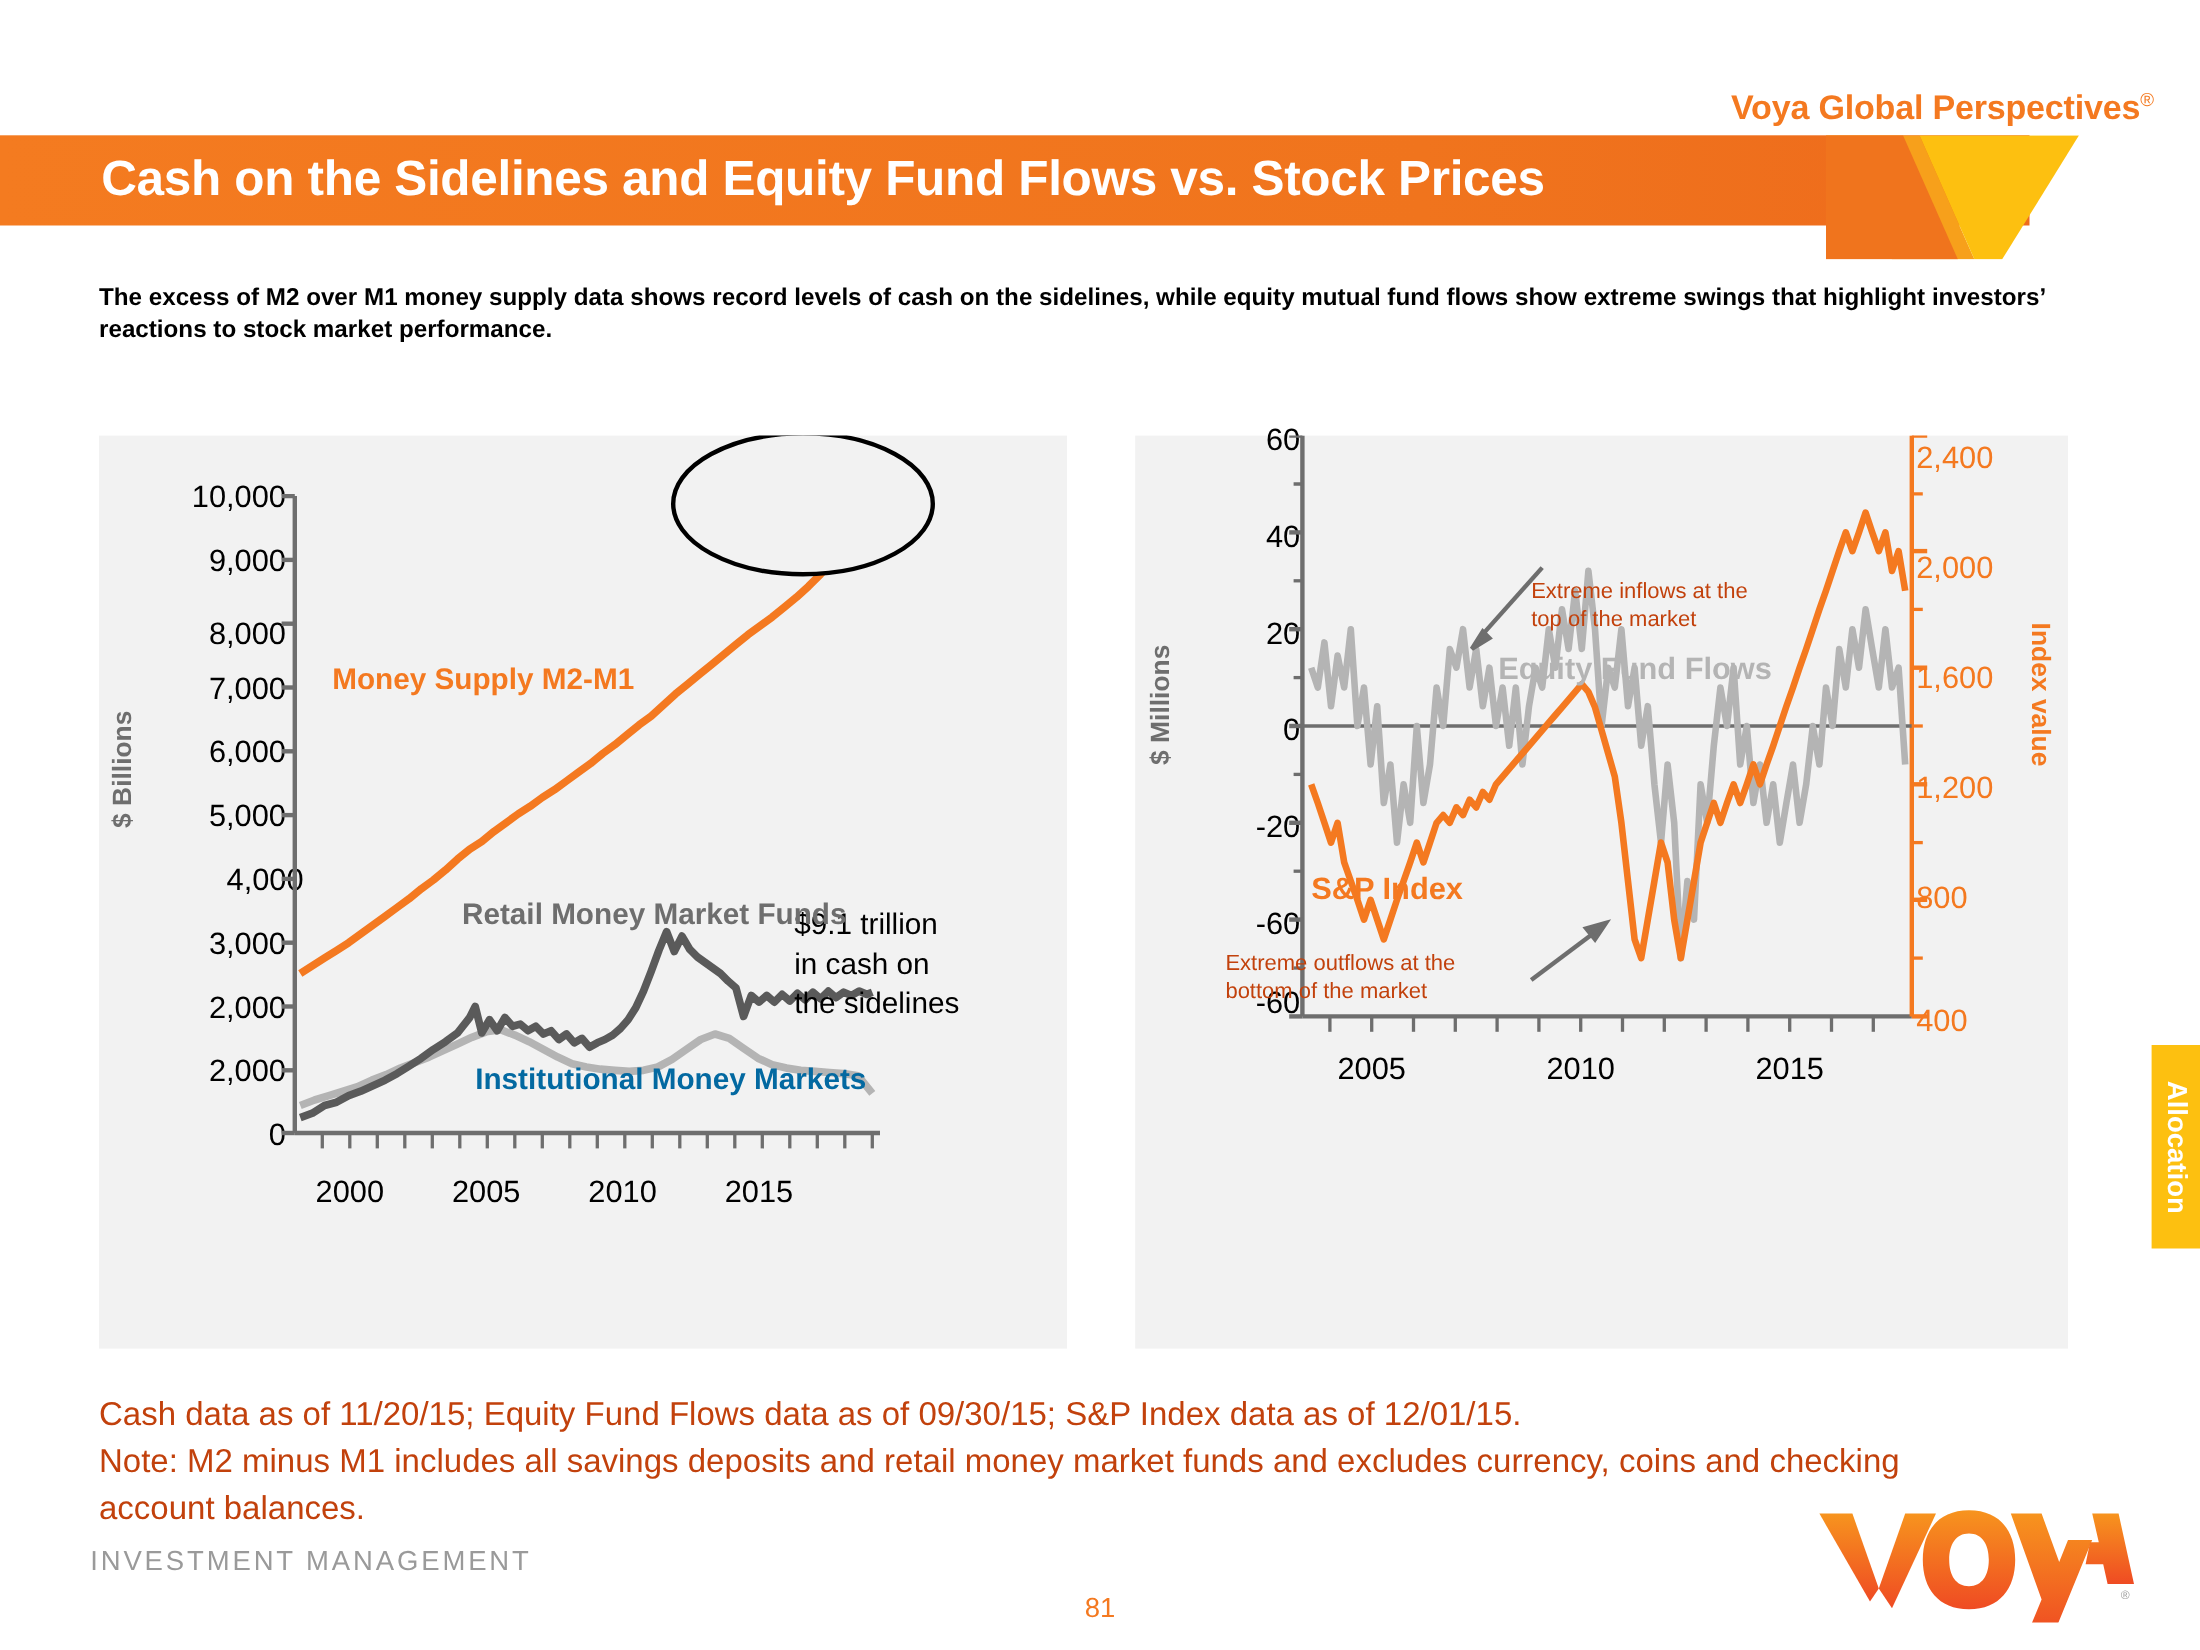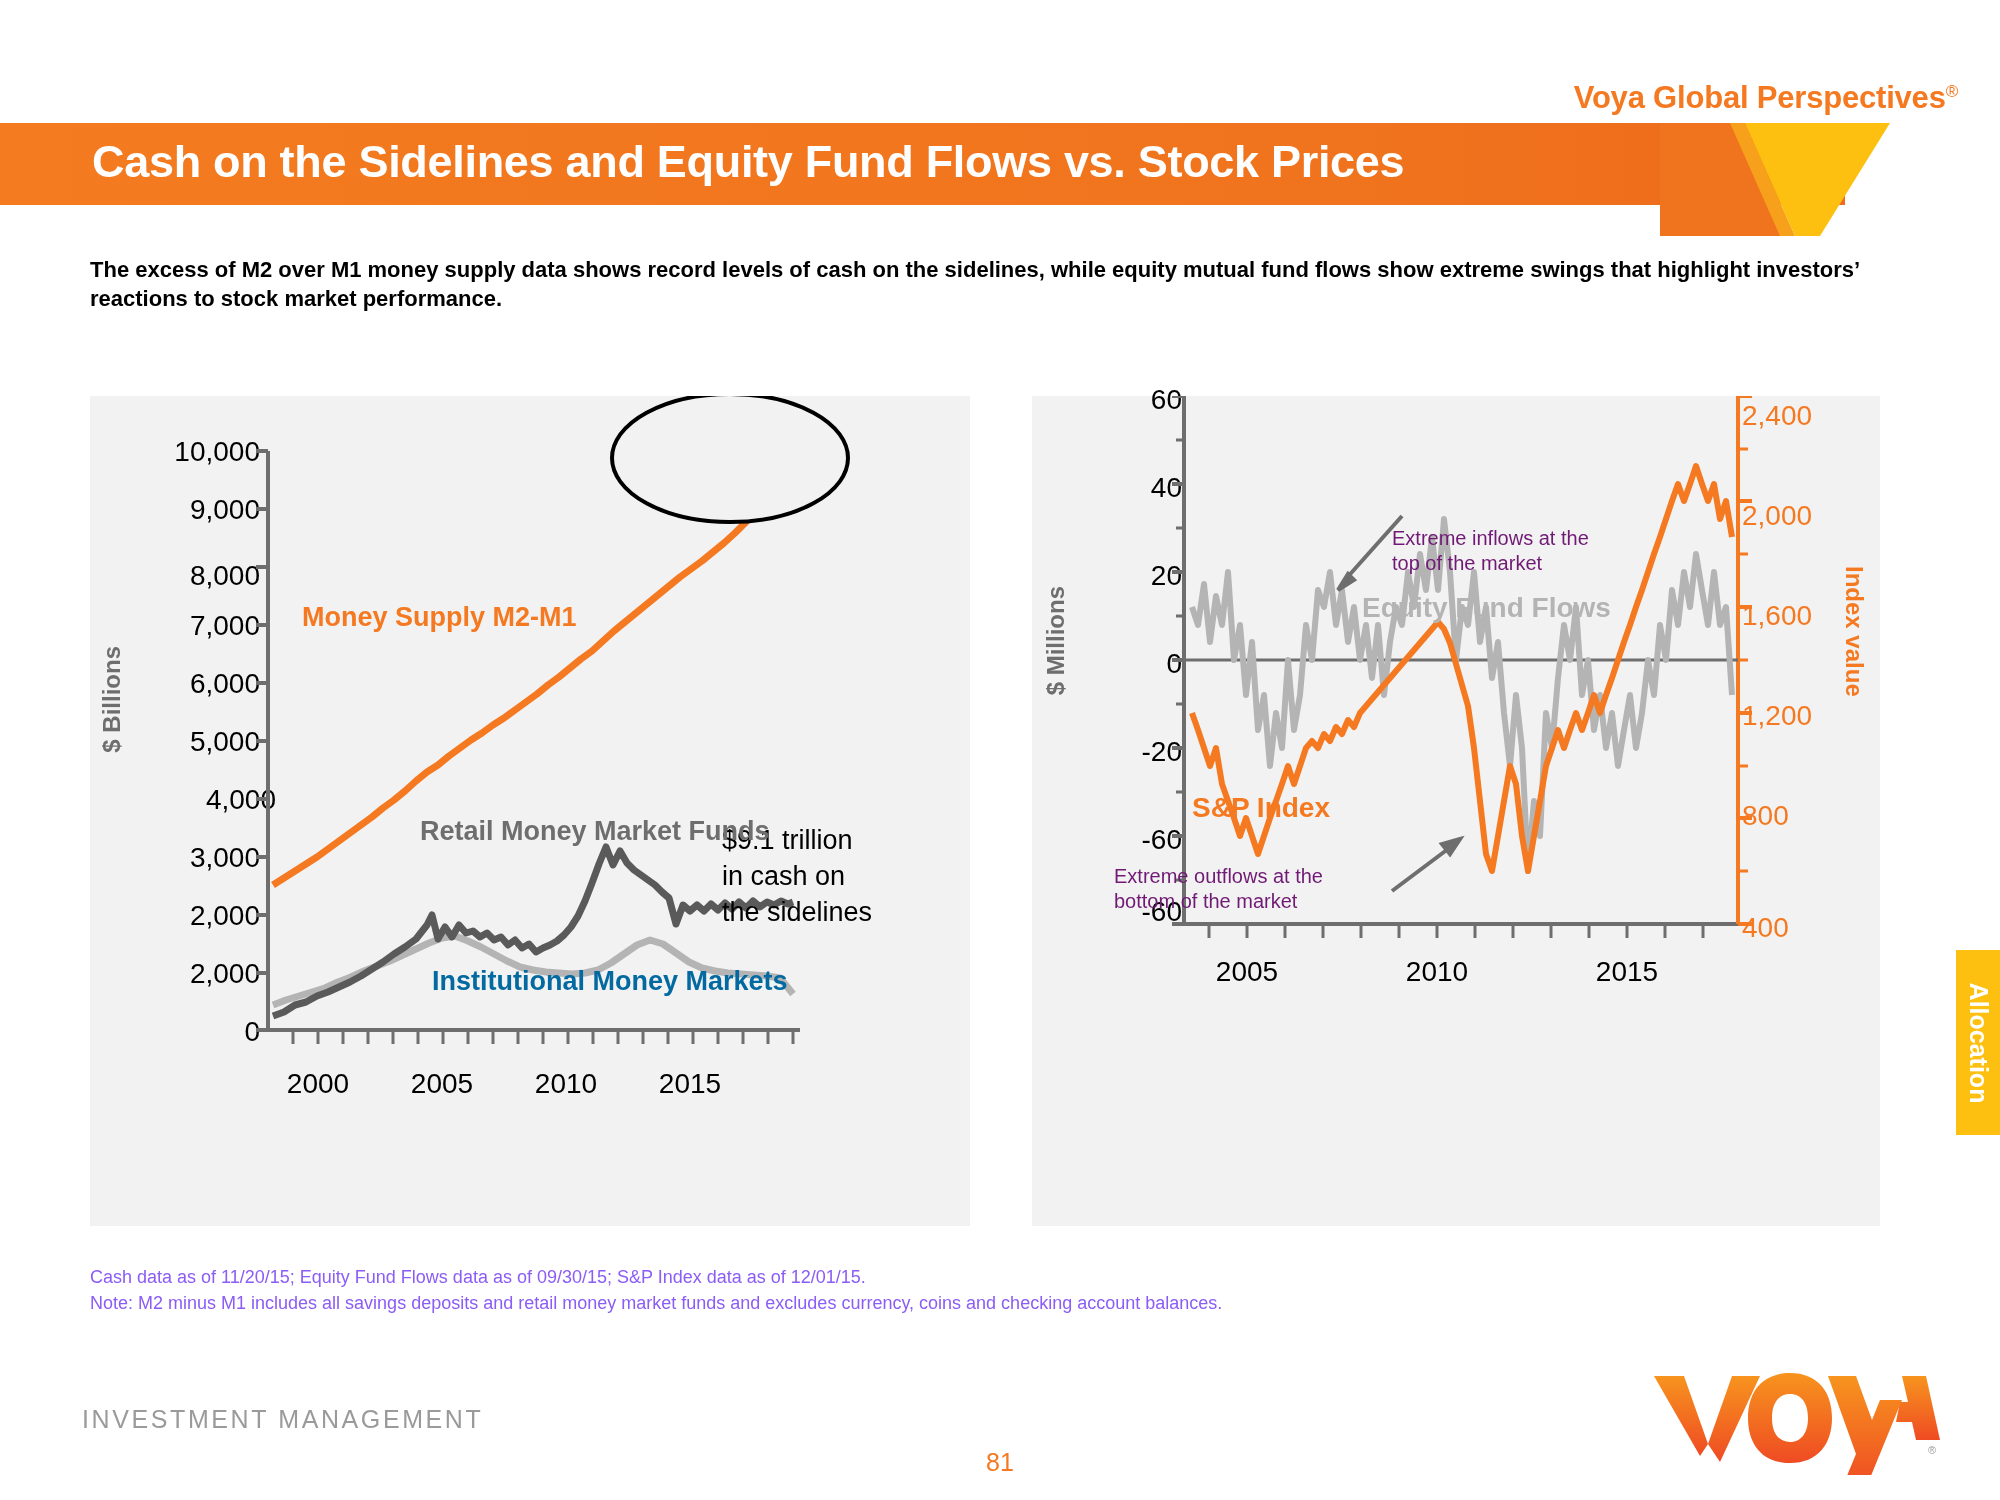--- a/index.html
+++ b/index.html
@@ -53,21 +53,21 @@
   .tick-lbl-x {
     position:absolute; font-size:28px; color:#000; text-align:center; white-space:nowrap;
   }
   .series-lbl { position:absolute; font-weight:bold; white-space:nowrap; }
 
   .chart-title-r {
     position:absolute; left:1058px; top:413px;
     font-size:29px; font-weight:bold; color:#6E6E6E;
   }
   .annot {
-    position:absolute; font-size:20px; color:#701a75; line-height:1.25; white-space:nowrap;
+    position:absolute; font-size:20px; color:#c2410c; line-height:1.25; white-space:nowrap;
   }
   .right-axis-lbl {
     position:absolute; font-size:28px; color:#F47920; white-space:nowrap;margin-top:16px;
   }
   .right-axis-title {
     position:absolute; color:#F47920; font-weight:bold; font-size:24px;
     writing-mode:vertical-rl; white-space:nowrap;
   }
 
   .alloc-tab {
@@ -75,21 +75,21 @@
     background:#FDC010;
   }
   .alloc-tab span {
     position:absolute; left:50%; top:50%;
     transform:translate(-50%,-50%) rotate(90deg);
     color:#ffffff; font-weight:bold; font-size:25px; white-space:nowrap;
   }
 
   .footnotes {
     position:absolute; left:90px; top:1265px; width:1750px;
-    font-size:18px; color:#8b5cf6; line-height:1.43;
+    font-size:30px; color:#c2410c; line-height:1.43;
   }
   .footer-im {
     position:absolute; left:82px; top:1405px;
     font-size:25px; color:#9A9A9A; letter-spacing:2.6px; font-weight:normal;
   }
   .pagenum {
     position:absolute; left:0; top:1448px; width:2000px; text-align:center;
     font-size:25px; color:#F47920;
   }
   .voya-logo { position:absolute; right:60px; top:1370px; width:290px; height:105px; }

